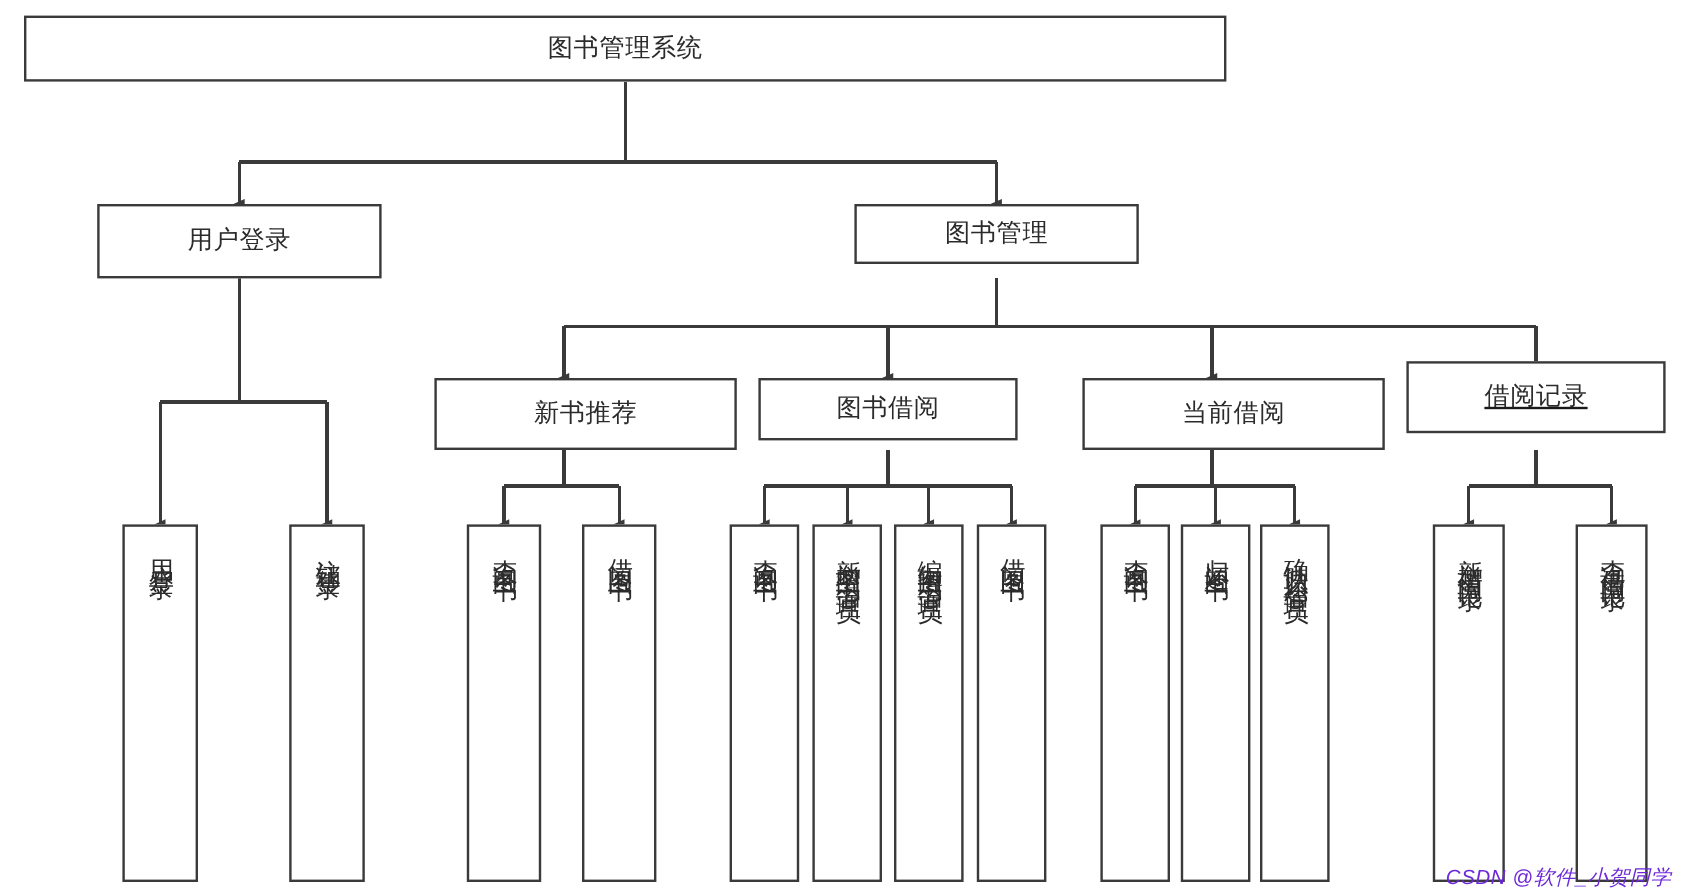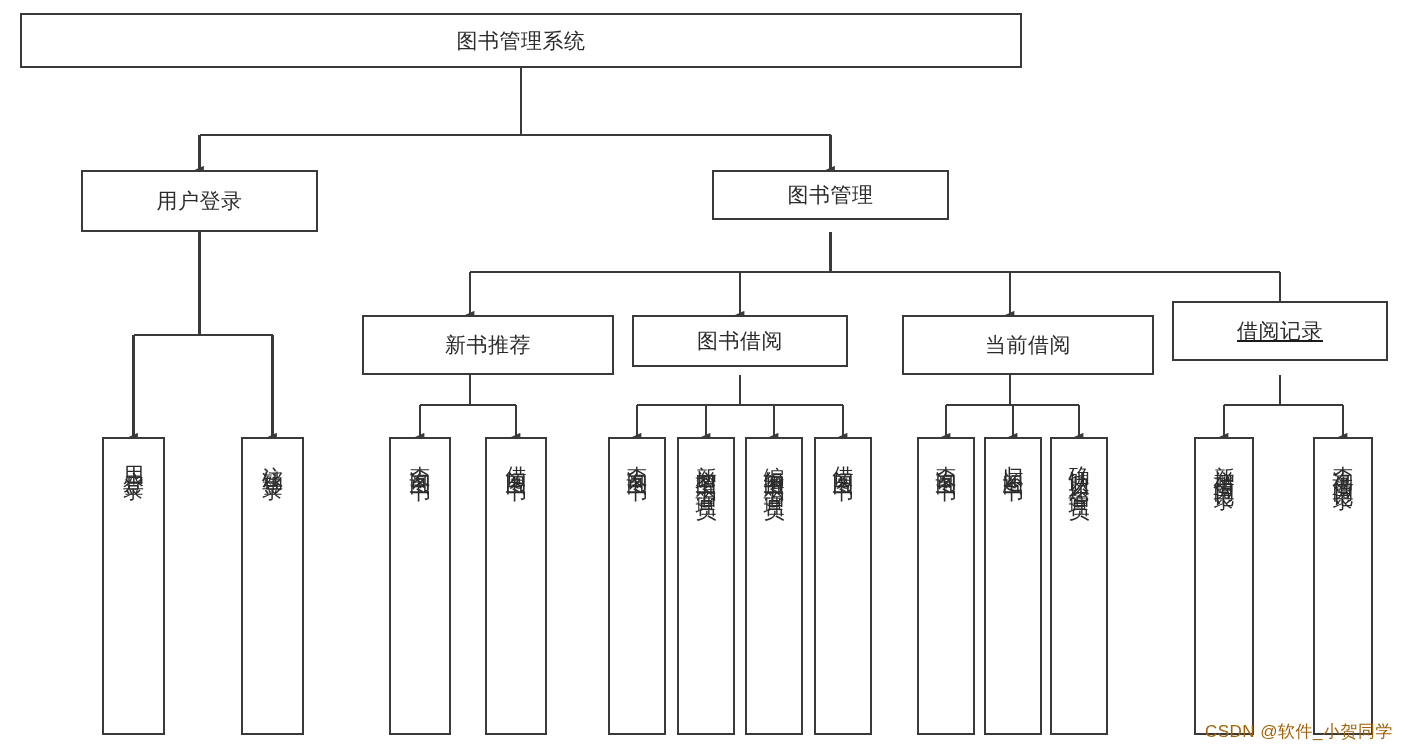--- a/index.html
+++ b/index.html
@@ -32,24 +32,25 @@
     -webkit-writing-mode:vertical-rl;
     white-space:normal;
     letter-spacing:5px;
     font-size:21px;
     line-height:1.05;
   }
   .watermark{
     position:absolute;
     right:12px;bottom:4px;
     font-size:17px;
-    color:#a16207;
+    color:#6d28d9;
     letter-spacing:.5px;
     white-space:nowrap;
     pointer-events:none;
+    font-style:italic;
   }
 </style>
 </head>
 <body>
 
 <div id="diagram-root">
   <svg id="edges" viewBox="0 0 1405 747" preserveAspectRatio="none" aria-hidden="true">
     <defs>
       <marker id="arrowhead" markerWidth="10" markerHeight="10" refX="4.2" refY="5" orient="auto" markerUnits="userSpaceOnUse">
         <path d="M0,0.6 L8.4,0.6 L4.2,10 Z" fill="#3a3a3a"></path>

